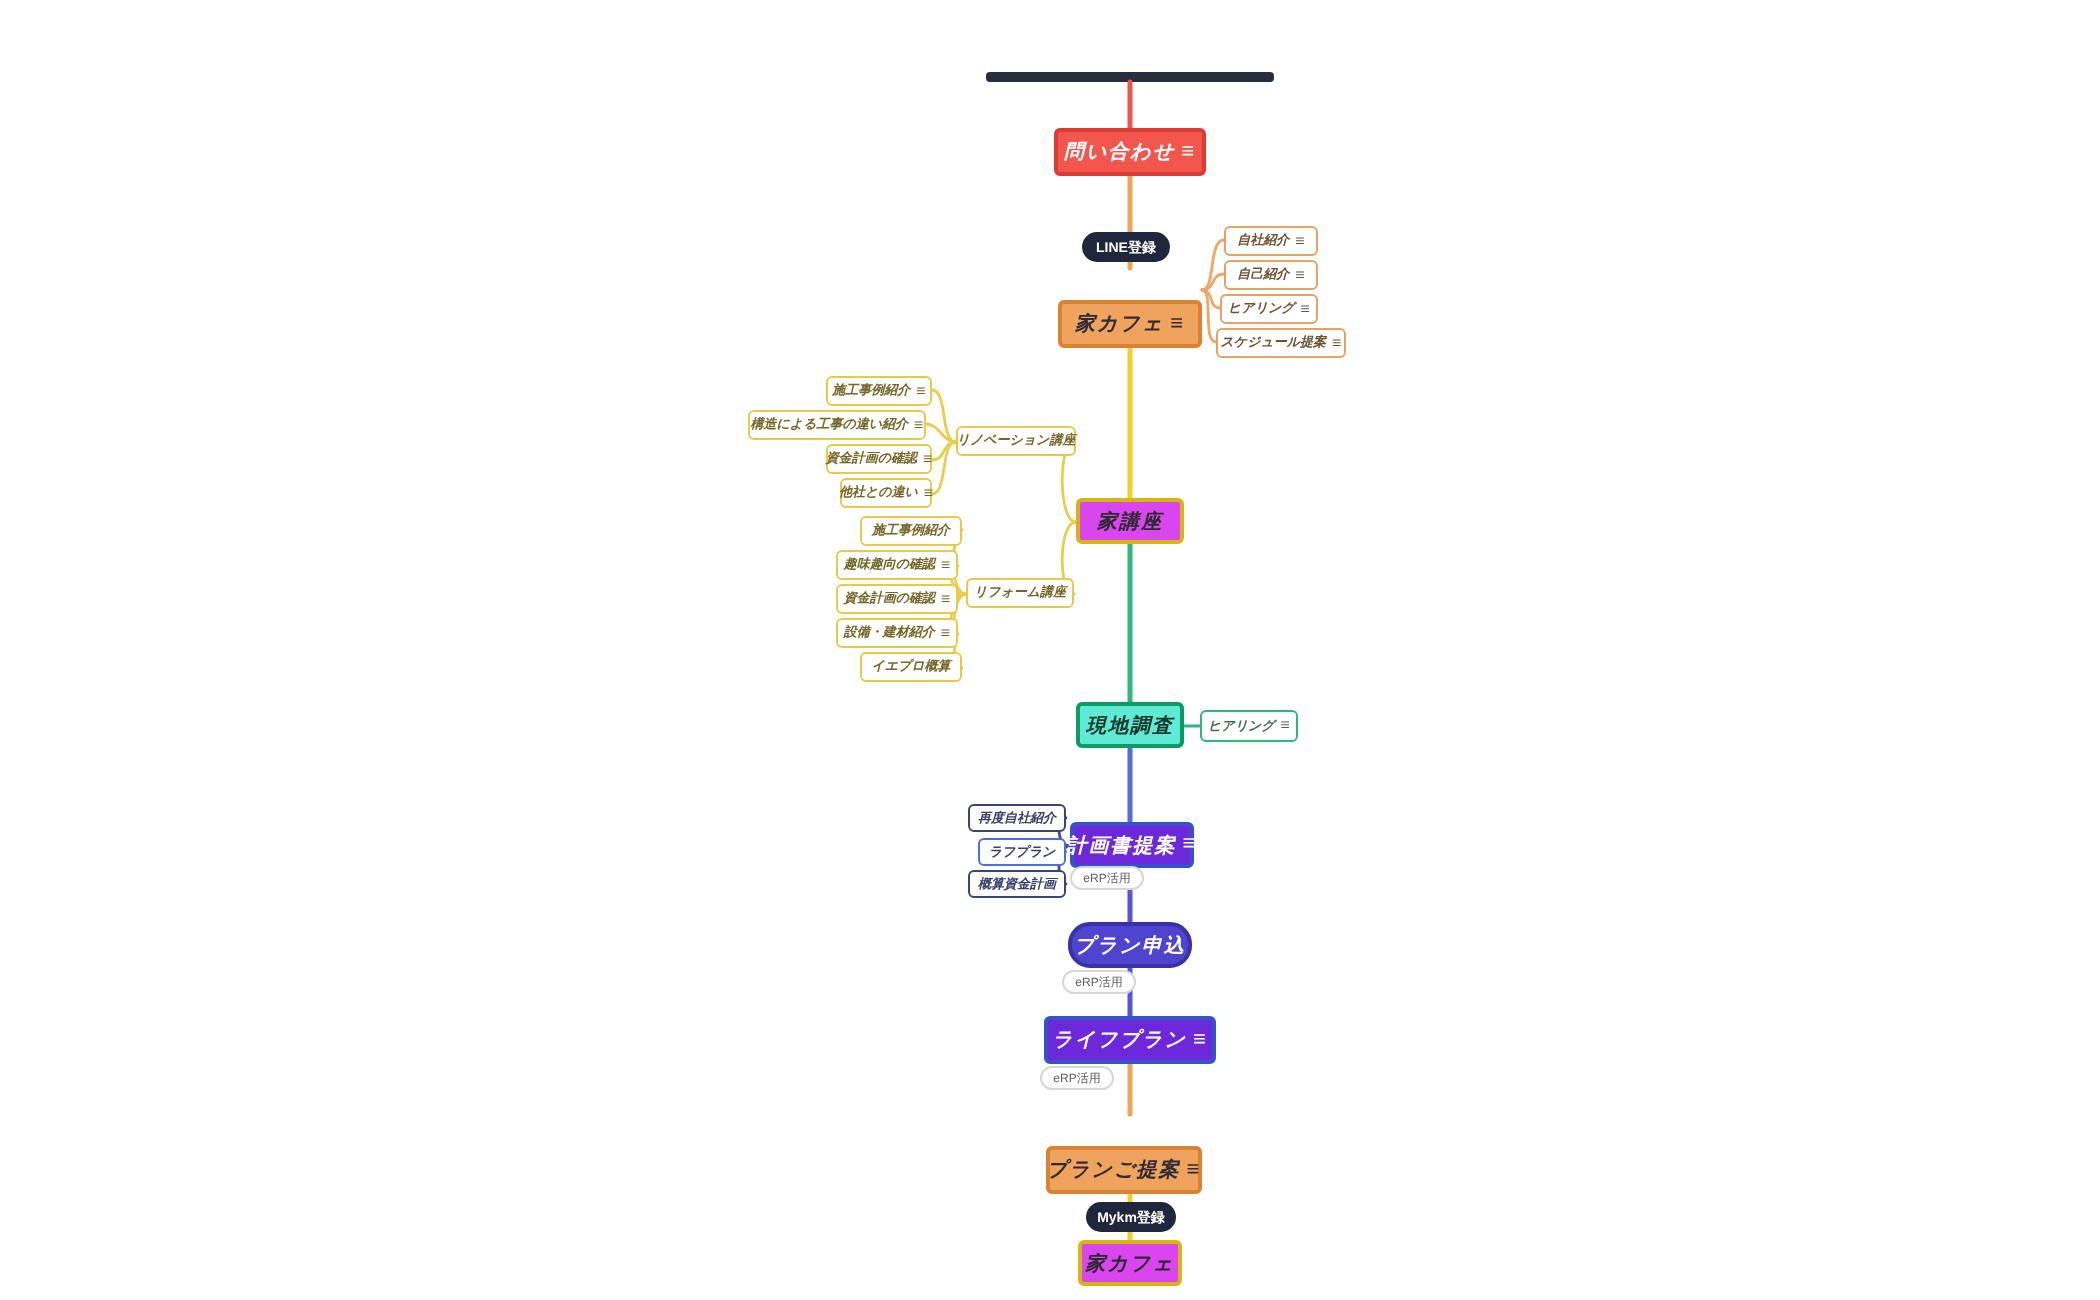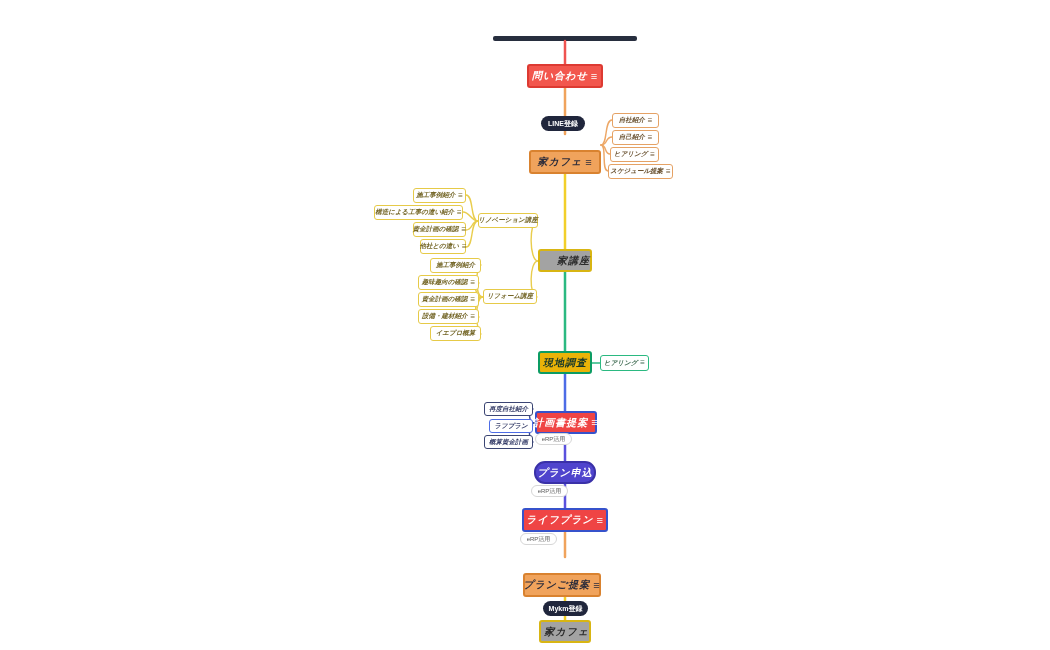--- a/index.html
+++ b/index.html
@@ -21,23 +21,23 @@
     gap:3px;box-sizing:border-box;white-space:nowrap;font-style:italic;
   }
   .big{border:2px solid;border-radius:3px;font-size:10px;font-weight:bold;letter-spacing:1px;}
   .small{background:#fff;border:1.3px solid;border-radius:3px;font-size:6.5px;font-weight:bold;padding:0 2px;}
   .note{font-weight:bold;line-height:1;}
   .big .note{font-size:11px;}
   .small .note{font-size:8px;}
   
   .c-red{background:#f2564d;border-color:#dd3a32;color:#ffffff;}
   .c-orange{background:#f0a35c;border-color:#d9822f;color:#2c2c3a;margin-top:17px;}
-  .c-yellow{background:#a3a3a3;border-color:#d8b513;color:#2b2b2b;justify-content:flex-end;}
-  .c-green{background:#eab308;border-color:#0c9c63;color:#17382a;justify-content:center;}
-  .c-blue{background:#ef4444;border-color:#3652cb;color:#ffffff;}
+  .c-yellow{background:#d946ef;border-color:#d8b513;color:#2b2b2b;}
+  .c-green{background:#5eead4;border-color:#0c9c63;color:#17382a;justify-content:center;}
+  .c-blue{background:#6d28d9;border-color:#3652cb;color:#ffffff;}
   .c-indigo{background:#4f44cd;border-color:#3a31a8;color:#ffffff;border-radius:11px;}
   
   .o-orange{border-color:#e5a265;color:#6b5332;}
   .o-yellow{border-color:#e6ca48;color:#746627;}
   .o-green{border-color:#2bb981;color:#3f6b52;}
   .o-navy{border-color:#3b4573;color:#39406b;}
   .o-blue{border-color:#4d6ce6;color:#39406b;}
   .badge{
     position:absolute;display:flex;align-items:center;justify-content:center;
     background:#20263c;color:#ffffff;font-size:7px;font-weight:bold;

